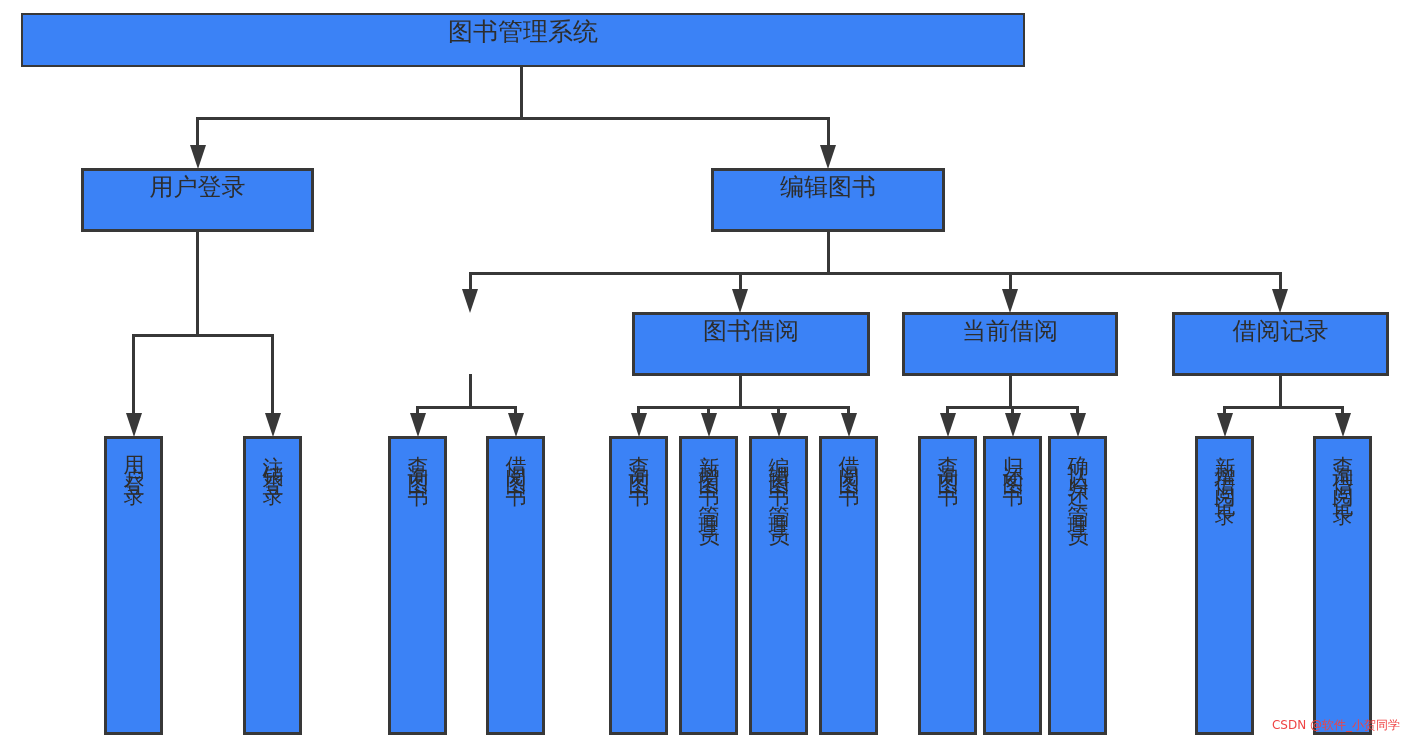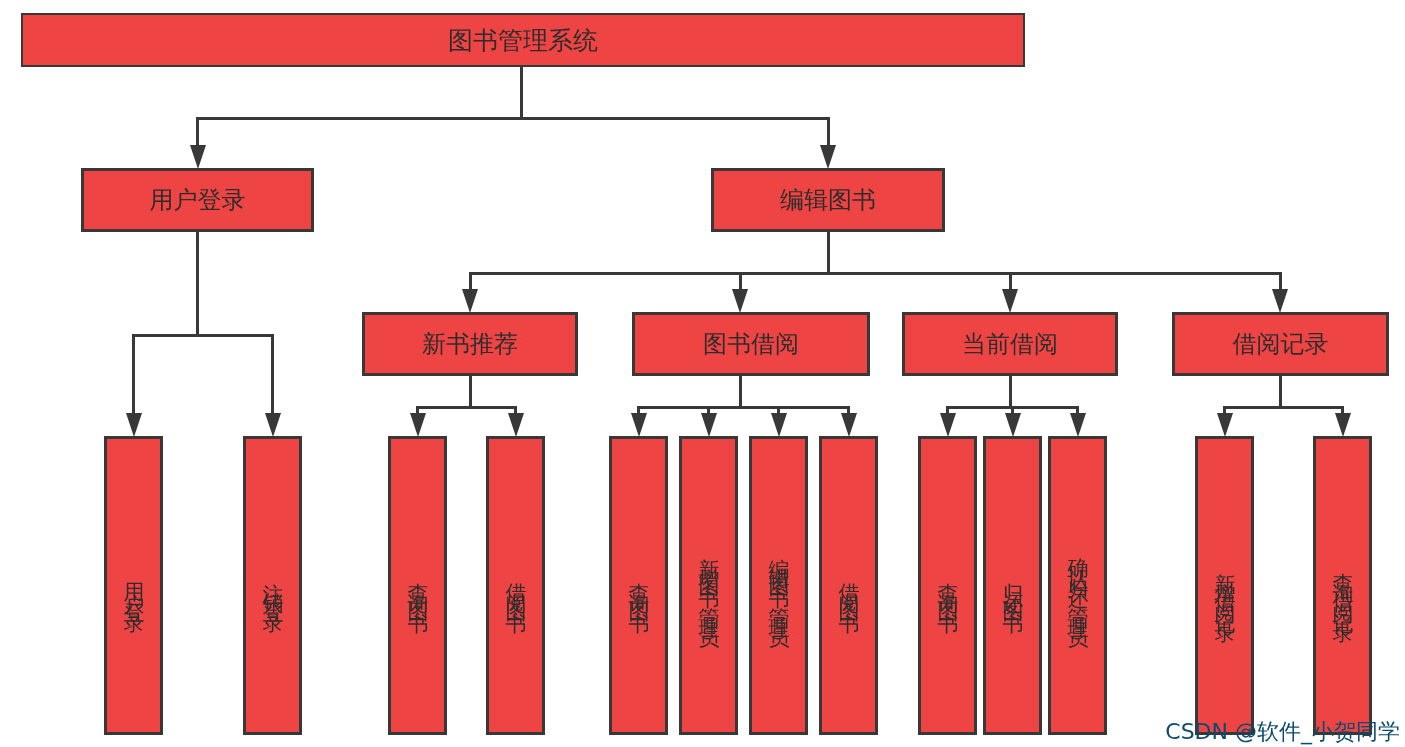--- a/index.html
+++ b/index.html
@@ -1,39 +1,39 @@
 <!DOCTYPE html>
 <html><head>
 <meta charset="utf-8">
 <style>
   html,body{margin:0;padding:0;background:#ffffff;}
   .scene{
     position:relative;width:1405px;height:747px;background:#ffffff;
     font-family:"DejaVu Sans","Liberation Sans",sans-serif;color:#2d2d2d;overflow:hidden;
   }
   .node{
-    position:absolute;box-sizing:border-box;background:#ef4444;
-    border:3px solid #383838;display:flex;align-items:center;justify-content:center;
+    position:absolute;box-sizing:border-box;background:#3b82f6;
+    border:3px solid #383838;display:flex;justify-content:center;
   }
   .node.root{border-width:2px;font-size:25px;}
   .node.h{font-size:24px;}
   .node.leaf{font-size:21px;}
   .vtext{
     writing-mode:vertical-rl;text-orientation:mixed;
     letter-spacing:10px;line-height:1;white-space:nowrap;
   }
   .line{position:absolute;background:#383838;}
   .ah{
     position:absolute;width:0;height:0;
     border-left:8px solid transparent;border-right:8px solid transparent;
     border-top:24px solid #383838;
   }
   .watermark{
     position:absolute;left:1160px;top:717px;width:240px;
-    font-size:22px;color:#0c4a6e;text-align:right;z-index:5;white-space:nowrap;
+    font-size:12px;color:#ef4444;text-align:right;z-index:5;white-space:nowrap;
   }
 </style>
 </head>
 <body>
 
 <div class="scene">
 
   <div class="node root" style="left:21px;top:13px;width:1004px;height:54px">
     <span>图书管理系统</span>
   </div>
@@ -63,23 +63,20 @@
   <div class="line" style="left:469px;top:272px;width:813px;height:3px"></div>
   <div class="line" style="left:469px;top:272px;width:3px;height:18px"></div>
   <div class="ah" style="left:462px;top:289px"></div>
   <div class="line" style="left:739px;top:272px;width:3px;height:18px"></div>
   <div class="ah" style="left:732px;top:289px"></div>
   <div class="line" style="left:1009px;top:272px;width:3px;height:18px"></div>
   <div class="ah" style="left:1002px;top:289px"></div>
   <div class="line" style="left:1279px;top:272px;width:3px;height:18px"></div>
   <div class="ah" style="left:1272px;top:289px"></div>
 
-  <div class="node h" style="left:362px;top:312px;width:216px;height:64px">
-    <span>新书推荐</span>
-  </div>
   <div class="node h" style="left:632px;top:312px;width:238px;height:64px">
     <span>图书借阅</span>
   </div>
   <div class="node h" style="left:902px;top:312px;width:216px;height:64px">
     <span>当前借阅</span>
   </div>
   <div class="node h" style="left:1172px;top:312px;width:217px;height:64px">
     <span>借阅记录</span>
   </div>
 

